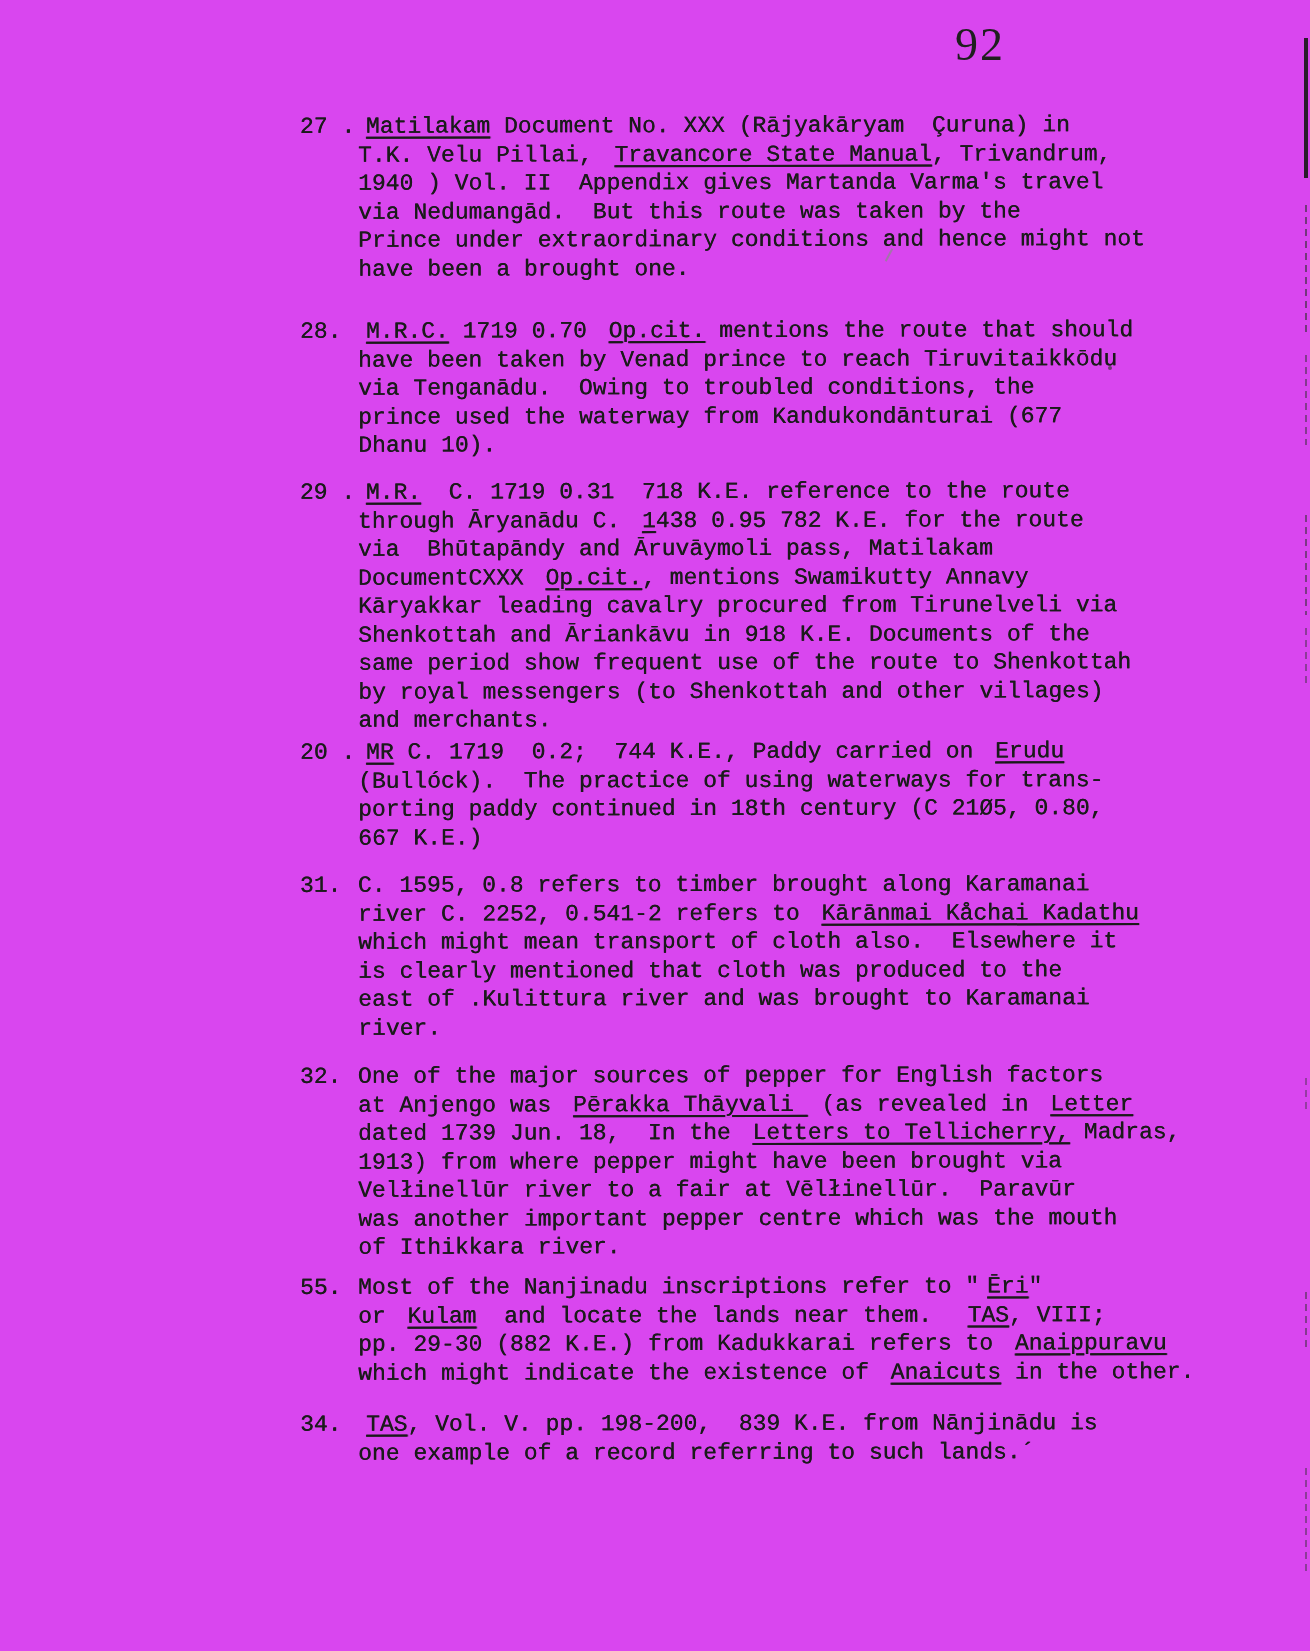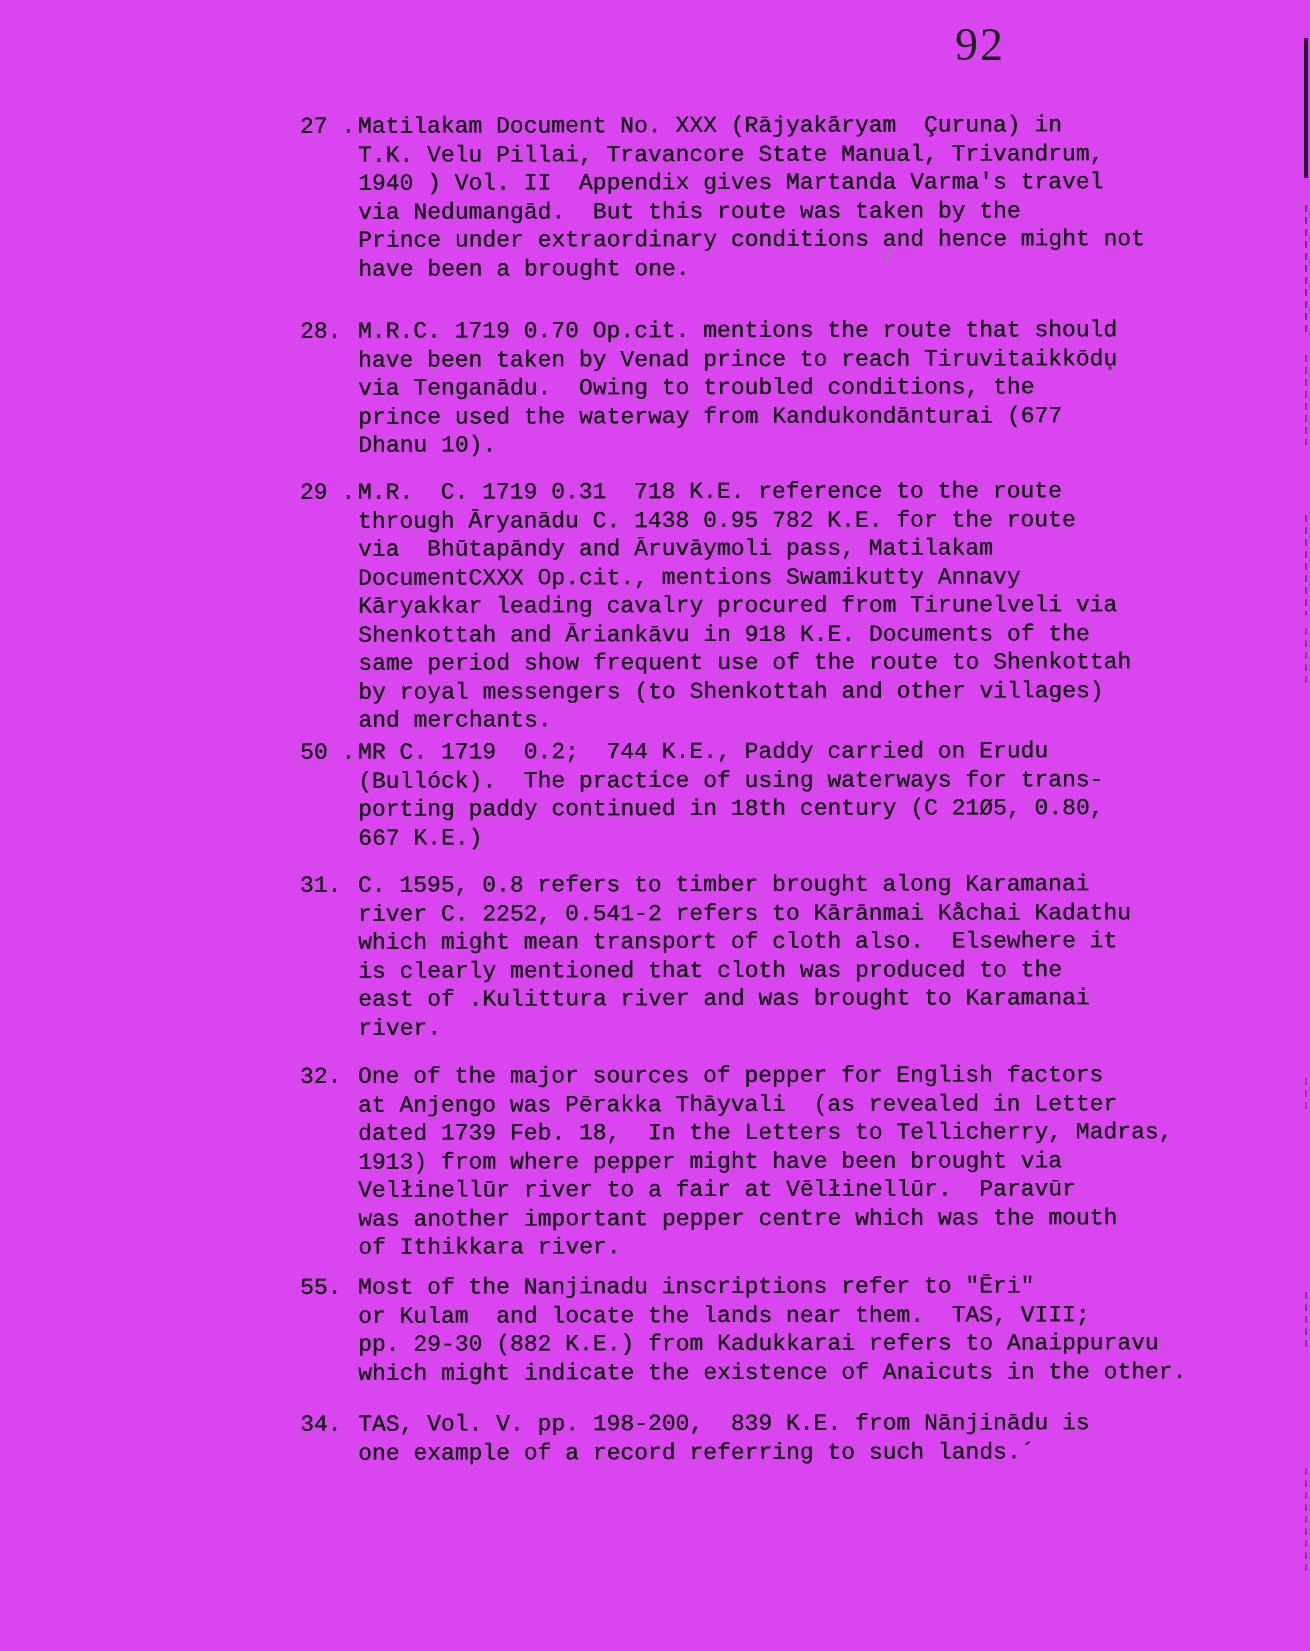--- a/index.html
+++ b/index.html
@@ -59,23 +59,25 @@
   .fn-body {
     flex: 0 0 auto;
   }
   .fn-line {
     font-size: 23px;
     line-height: 28.5px;
     white-space: pre;
     text-shadow: 0.4px 0 0 currentColor;
   }
   .u {
+    text-decoration: underline;
     text-decoration-thickness: 2px;
     text-underline-offset: 4px;
     text-decoration-color: rgba(25,25,25,0.88);
+    margin-left: 8px;
   }
   
   .artifact {
     position: absolute;
     pointer-events: none;
   }
   .edge-solid {
     left: 1304px; top: 38px; width: 4px; height: 140px;
     background: #161616; opacity: 0.9;
   }
@@ -137,21 +139,21 @@
           <div class="fn-line"><span>via  Bhūtapāndy and Āruvāymoli pass, Matilakam</span></div>
           <div class="fn-line"><span>DocumentCXXX </span><span class="u">Op.cit.</span><span>, mentions Swamikutty Annavy</span></div>
           <div class="fn-line"><span>Kāryakkar leading cavalry procured from Tirunelveli via</span></div>
           <div class="fn-line"><span>Shenkottah and Āriankāvu in 918 K.E. Documents of the</span></div>
           <div class="fn-line"><span>same period show frequent use of the route to Shenkottah</span></div>
           <div class="fn-line"><span>by royal messengers (to Shenkottah and other villages)</span></div>
           <div class="fn-line"><span>and merchants.</span></div>
         </div>
       </div>
       <div class="footnote">
-        <span class="fn-num">50 .</span>
+        <span class="fn-num">20 .</span>
         <div class="fn-body">
           <div class="fn-line"><span class="u">MR</span><span> C. 1719  0.2;  744 K.E., Paddy carried on </span><span class="u">Erudu</span></div>
           <div class="fn-line"><span>(Bullóck).  The practice of using waterways for trans-</span></div>
           <div class="fn-line"><span>porting paddy continued in 18th century (C 21Ø5, 0.80,</span></div>
           <div class="fn-line"><span>667 K.E.)</span></div>
         </div>
       </div>
       <div class="footnote">
         <span class="fn-num">31.</span>
         <div class="fn-body">
@@ -161,21 +163,21 @@
           <div class="fn-line"><span>is clearly mentioned that cloth was produced to the</span></div>
           <div class="fn-line"><span>east of .Kulittura river and was brought to Karamanai</span></div>
           <div class="fn-line"><span>river.</span></div>
         </div>
       </div>
       <div class="footnote">
         <span class="fn-num">32.</span>
         <div class="fn-body">
           <div class="fn-line"><span>One of the major sources of pepper for English factors</span></div>
           <div class="fn-line"><span>at Anjengo was </span><span class="u">Pērakka Thāyvali </span><span> (as revealed in </span><span class="u">Letter</span></div>
-          <div class="fn-line"><span>dated 1739 Feb. 18,  In the </span><span class="u">Letters to Tellicherry,</span><span> Madras,</span></div>
+          <div class="fn-line"><span>dated 1739 Jun. 18,  In the </span><span class="u">Letters to Tellicherry,</span><span> Madras,</span></div>
           <div class="fn-line"><span>1913) from where pepper might have been brought via</span></div>
           <div class="fn-line"><span>Velłinellūr river to a fair at Vēlłinellūr.  Paravūr</span></div>
           <div class="fn-line"><span>was another important pepper centre which was the mouth</span></div>
           <div class="fn-line"><span>of Ithikkara river.</span></div>
         </div>
       </div>
       <div class="footnote">
         <span class="fn-num">55.</span>
         <div class="fn-body">
           <div class="fn-line"><span>Most of the Nanjinadu inscriptions refer to "</span><span class="u">Ēri</span><span>"</span></div>

